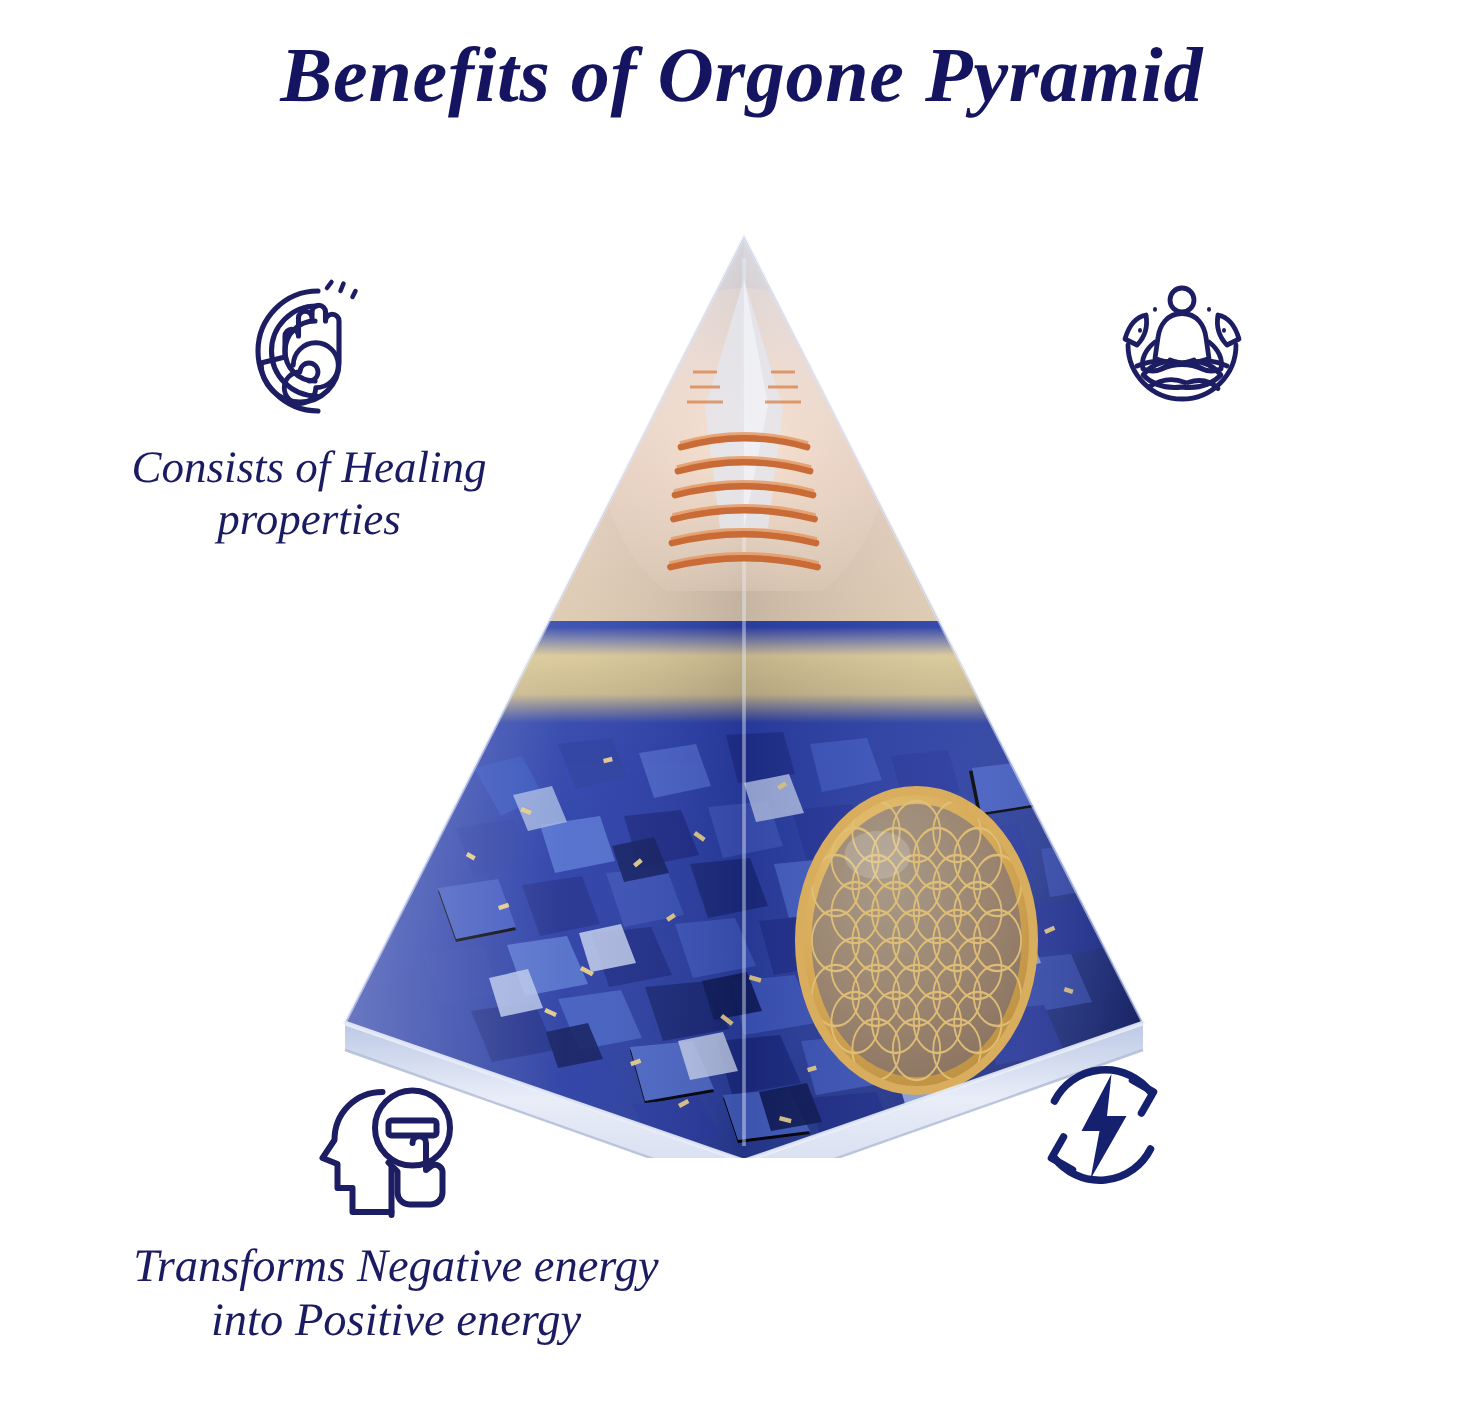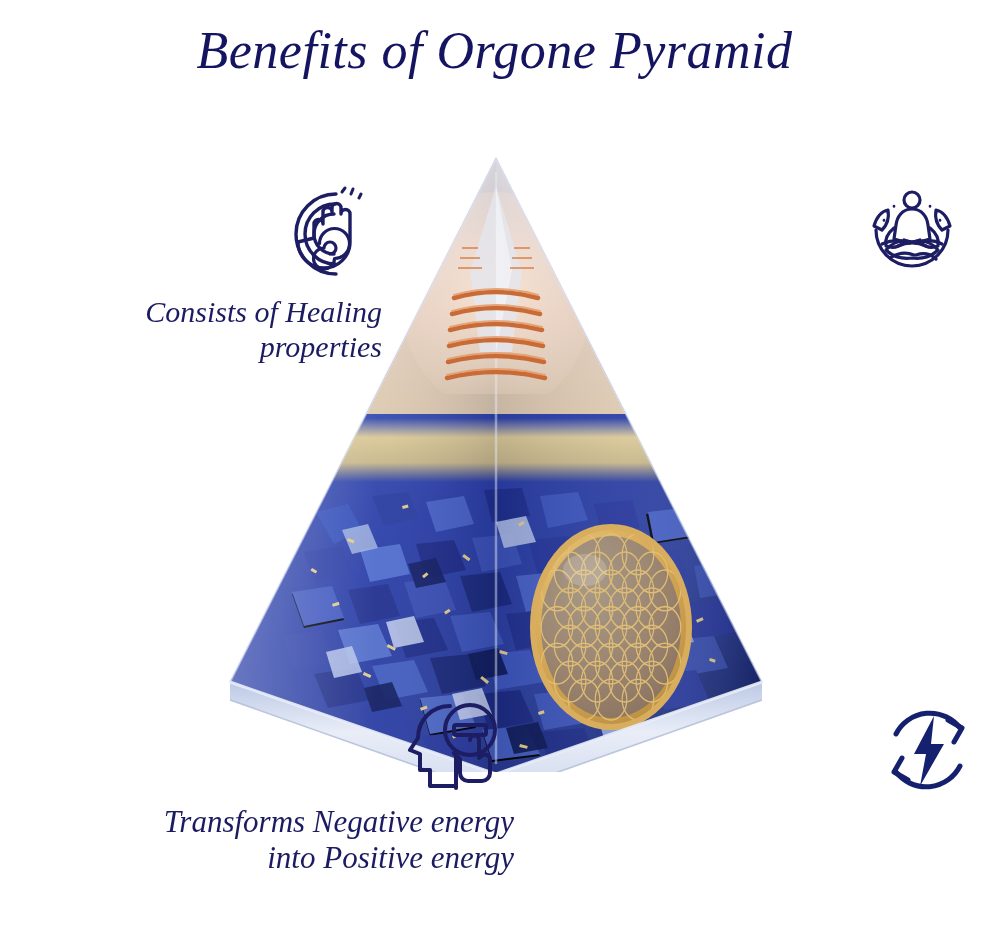--- a/index.html
+++ b/index.html
@@ -21,53 +21,53 @@
 
   
   #title {
     position: absolute;
     left: 0;
     top: 22px;
     width: 989px;
     text-align: center;
     font-family: "Liberation Serif", "DejaVu Serif", serif;
     font-style: italic;
-    font-weight: 400;
+    font-weight: 700;
     font-size: 52px;
     line-height: 1.12;
     letter-spacing: 0.5px;
     color: #141460;
     white-space: nowrap;
   }
 
   
   .benefit {
     position: absolute;
-    text-align: right;
+    text-align: center;
   }
   .benefit .icon-wrap {
     display: block;
     margin: 0 auto;
     line-height: 0;
   }
   .benefit .caption {
     display: block;
     font-family: "Liberation Serif", "DejaVu Serif", serif;
     font-style: italic;
     font-weight: 400;
     font-size: 30px;
     line-height: 1.17;
     color: #1b1b62;
     margin-top: 8px;
     white-space: pre-line;
   }
 
   #benefit-healing   { left: 30px;  top: 182px; width: 352px; }
   #benefit-yoga      { left: 612px; top: 182px; width: 352px; }
-  #benefit-negative  { left: 14px;  top: 698px; width: 500px; }
+  #benefit-negative  { left: 14px;  top: 720px; width: 500px; }
   #benefit-emf       { left: 490px; top: 698px; width: 490px; }
 
   #benefit-negative .caption,
   #benefit-emf .caption { font-size: 31px; margin-top: 6px; }
 
   
   #pyramid {
     position: absolute;
     left: 196px;
     top: 152px;

